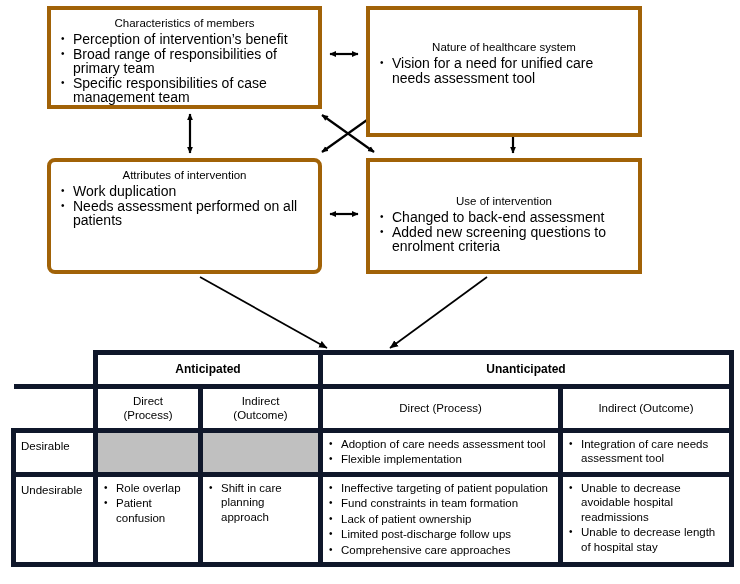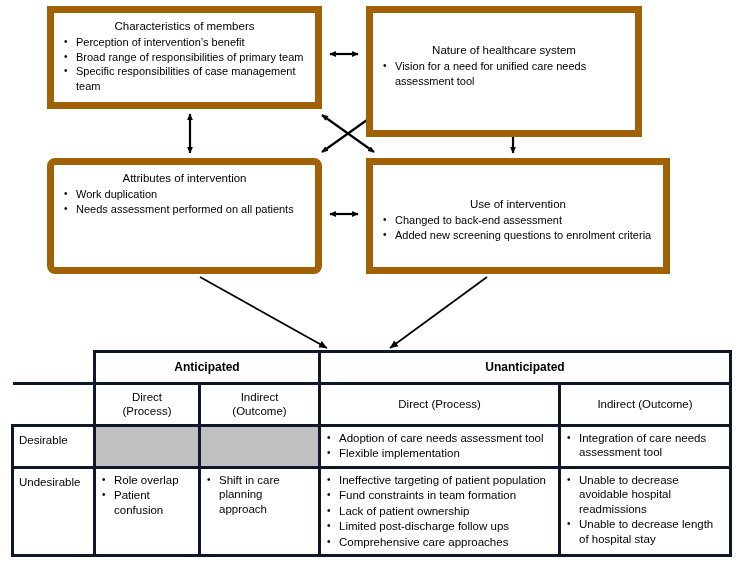--- a/index.html
+++ b/index.html
@@ -17,54 +17,54 @@
   }
   #stage {
     position: absolute;
     left: 0; top: 0;
     width: 740px;
     height: 584px;
   }
   
   .fbox {
     position: absolute;
-    border: 7px solid #a16207;
+    border: 4px solid #a16207;
     background: #fff;
     box-sizing: border-box;
     padding: 6px 8px 6px 8px;
   }
   .fbox .btitle {
     text-align: center;
     font-size: 11.5px;
     line-height: 15px;
     margin: 0 0 1px 0;
   }
   .fbox ul {
     list-style: none;
     margin: 0;
     padding: 0;
   }
   .fbox ul li {
     position: relative;
-    font-size: 11px;
+    font-size: 14px;
     line-height: 14.5px;
     padding-left: 14px;
     margin: 0;
   }
   .fbox ul li::before {
     content: "\2022";
     position: absolute;
     left: 2px;
     top: 0;
     font-size: 10px;
   }
   #box-characteristics { left: 47px;  top: 6px;   width: 275px; height: 103px; }
   #box-nature          { left: 366px; top: 6px;   width: 276px; height: 131px; }
   #box-attributes      { left: 47px;  top: 158px; width: 275px; height: 116px; border-radius: 8px; }
-  #box-use             { left: 366px; top: 158px; width: 304px; height: 116px; }
+  #box-use             { left: 366px; top: 158px; width: 276px; height: 116px; }
   #box-nature .inner, #box-use .inner { padding-top: 24px; }
   #box-use .inner { padding-top: 26px; }
 
   
   #connectors {
     position: absolute;
     left: 0; top: 0;
     width: 740px;
     height: 584px;
     pointer-events: none;
@@ -74,21 +74,21 @@
   #matrix {
     position: absolute;
     left: 11px;
     top: 350px;
     width: 718px;
     border-collapse: collapse;
     table-layout: fixed;
     background: #fff;
   }
   #matrix td, #matrix th {
-    border: 3px solid #0f172a;
+    border: 5px solid #0f172a;
     vertical-align: top;
     padding: 4px 5px;
     font-size: 11.5px;
     line-height: 14.5px;
     font-weight: normal;
   }
   #matrix .hdr-main {
     text-align: center;
     font-weight: bold;
     font-size: 12px;

